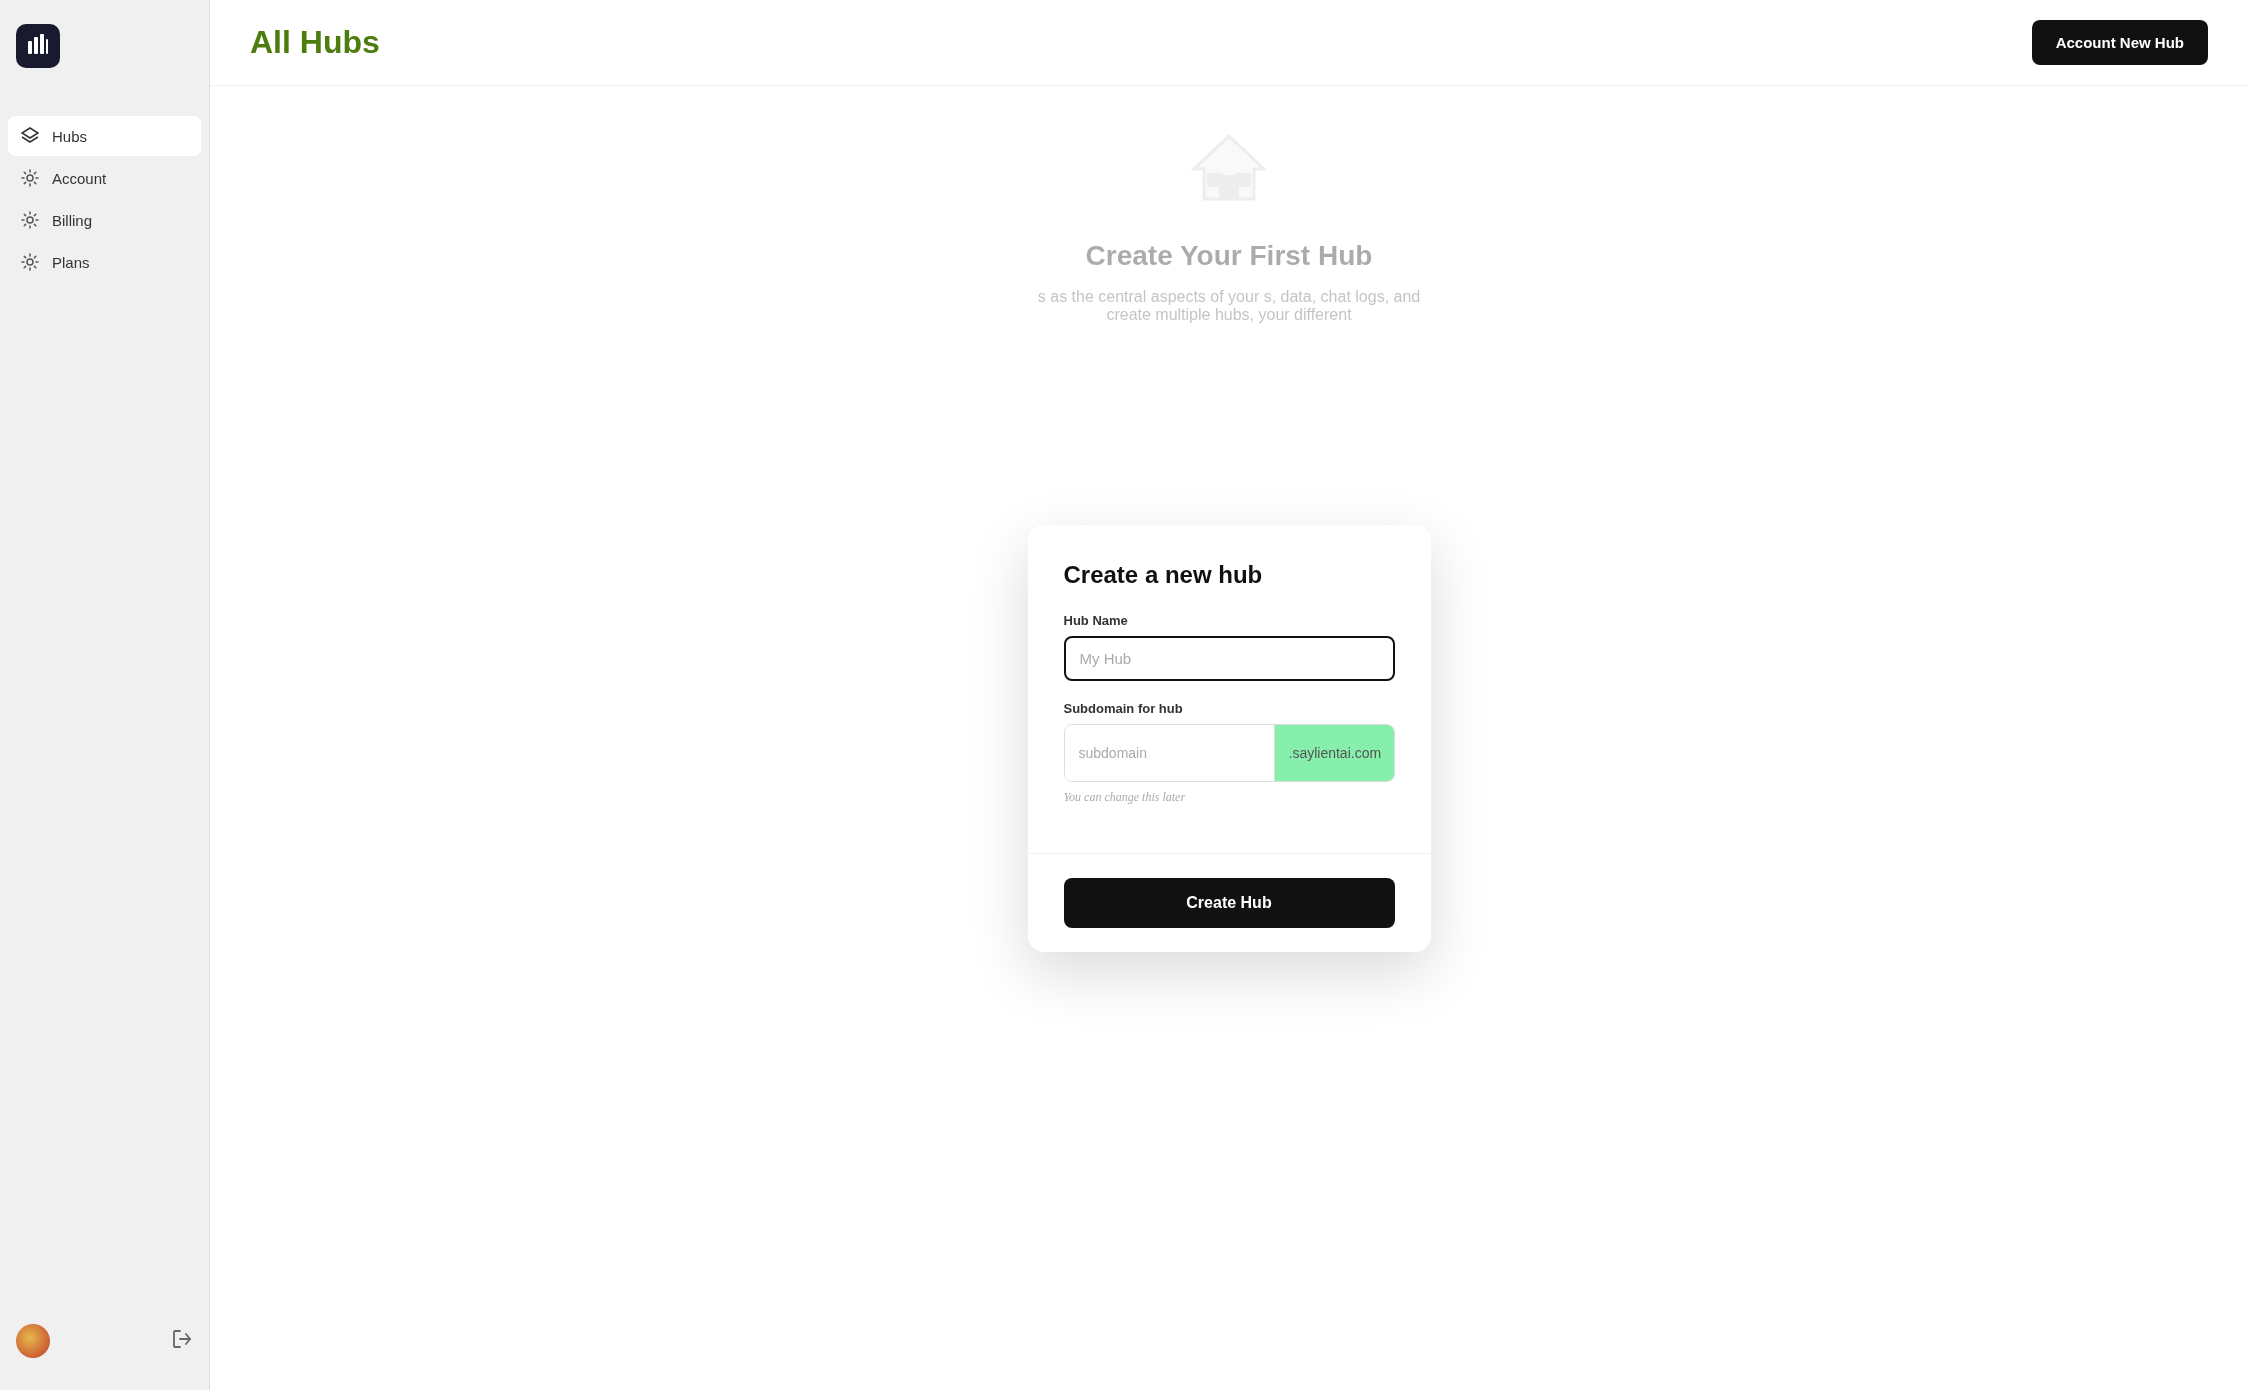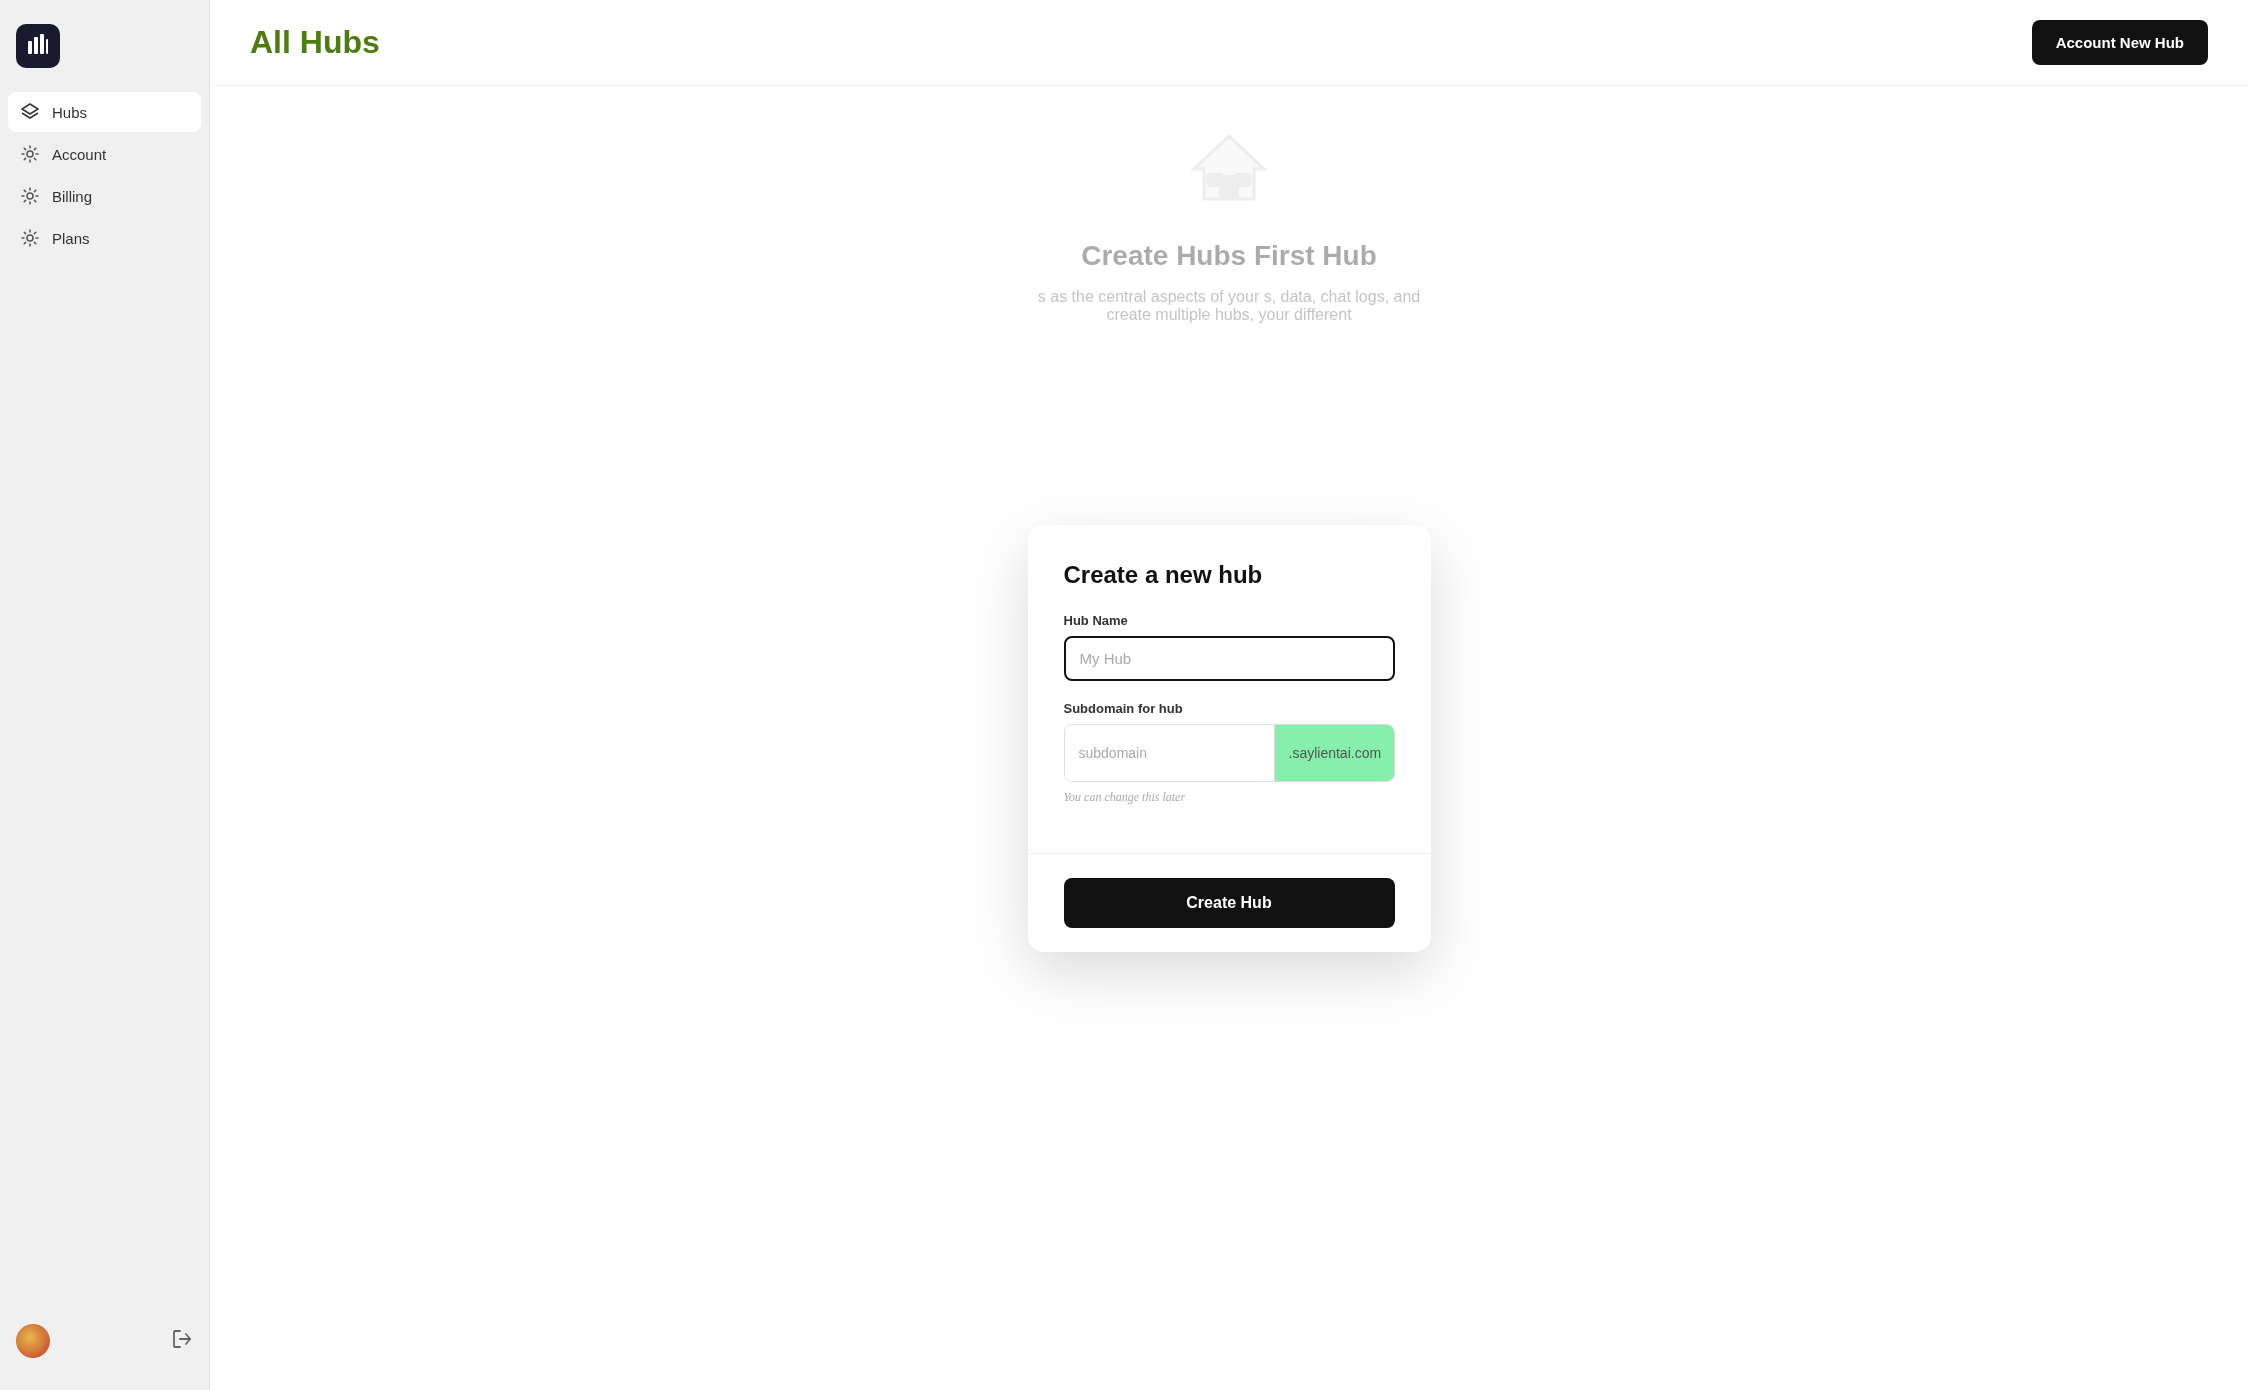--- a/index.html
+++ b/index.html
@@ -13,20 +13,21 @@
 
     
     .sidebar {
       width: 210px;
       min-width: 210px;
       background: #f0f0f0;
       display: flex;
       flex-direction: column;
       padding: 16px 0;
       border-right: 1px solid #e0e0e0;
+      gap: 24px;
     }
     .sidebar-logo {
       width: 44px;
       height: 44px;
       background: #1a1a2e;
       border-radius: 10px;
       display: flex;
       align-items: center;
       justify-content: center;
       margin: 8px 16px 24px 16px;
@@ -329,21 +330,21 @@
 
     <div class="bg-content">
       <div style="margin-top:10px; margin-bottom: 10px;">
         <svg class="house-svg" viewBox="0 0 80 70" fill="none" xmlns="http://www.w3.org/2000/svg">
           <path d="M40 5 L75 38 L65 38 L65 68 L15 68 L15 38 L5 38 Z" stroke="#ccc" stroke-width="3" fill="#eee"></path>
           <rect x="30" y="44" width="20" height="24" rx="2" fill="#ccc"></rect>
           <rect x="18" y="42" width="16" height="14" rx="2" fill="#ccc"></rect>
           <rect x="46" y="42" width="16" height="14" rx="2" fill="#ccc"></rect>
         </svg>
       </div>
-      <div class="bg-text-title">Create Hubs First Hub</div>
+      <div class="bg-text-title">Create Your First Hub</div>
       <div class="bg-text-body">
         <span>s as the central aspects of your s, data, chat logs, and</span><br>
         <span>create multiple hubs, your different</span>
       </div>
     </div>
 
     <div class="modal-overlay">
       <div class="modal">
         <div class="modal-top">
           <h2 class="modal-title">Create a new hub</h2>

